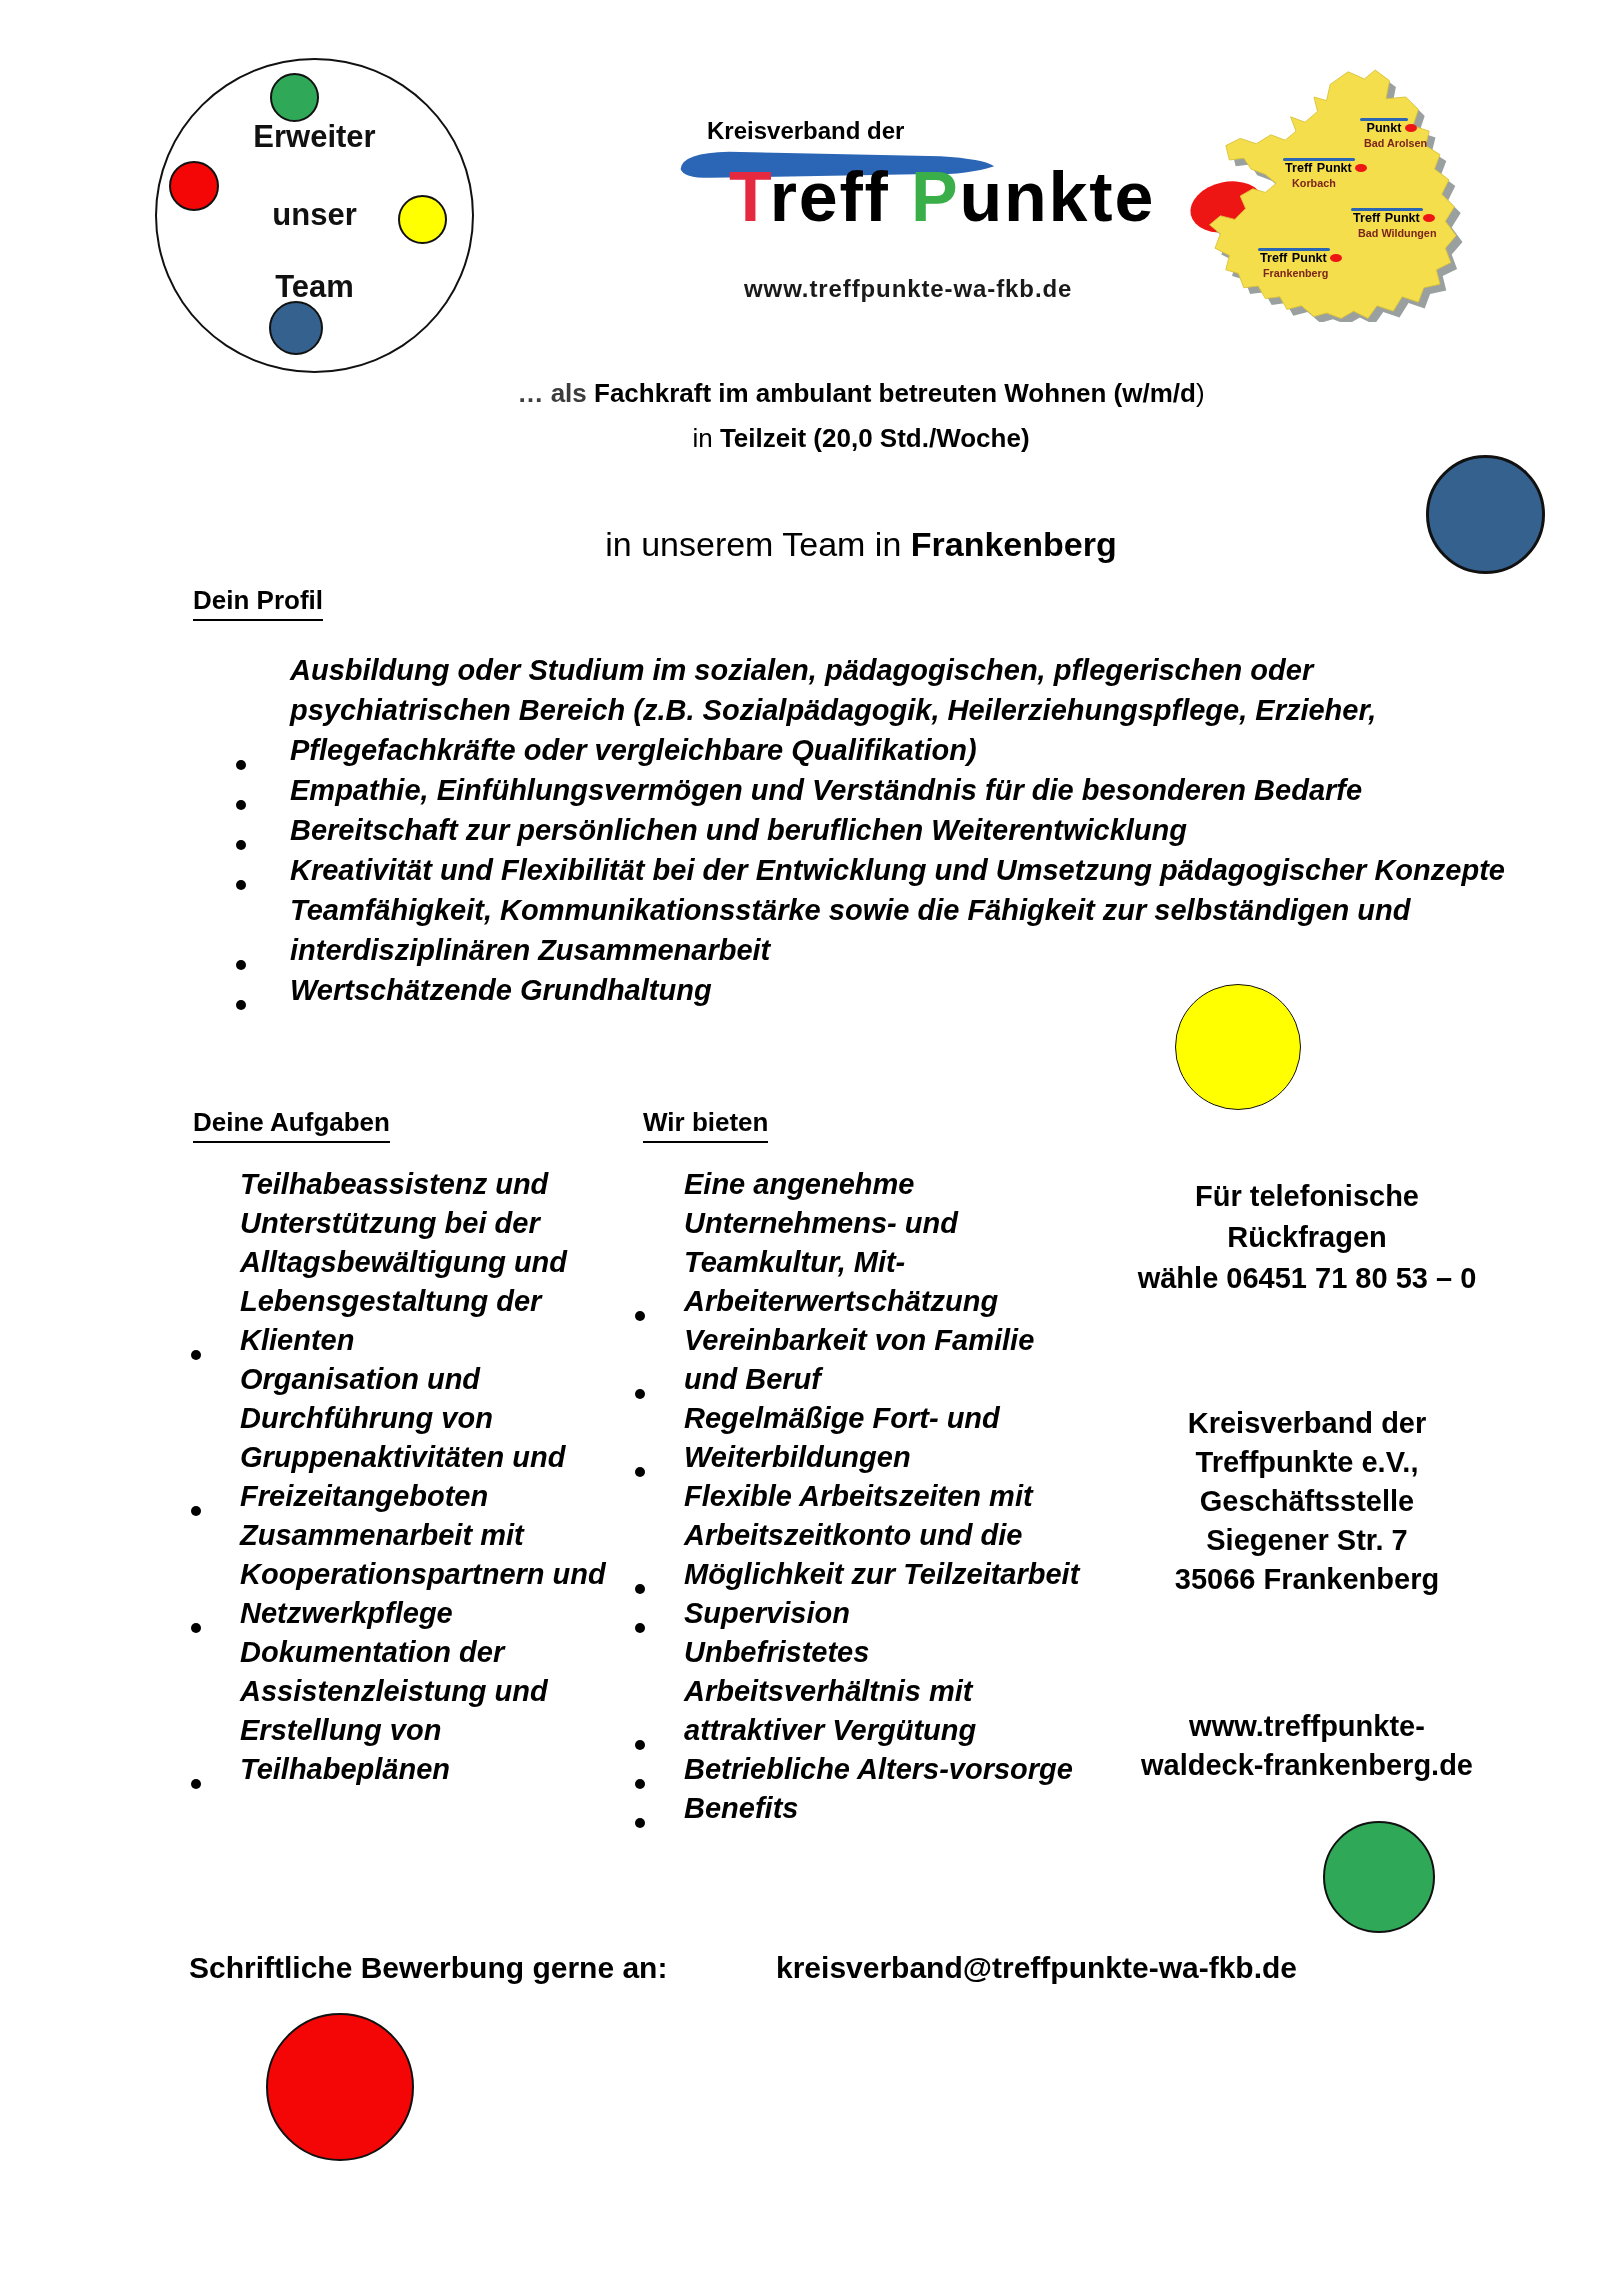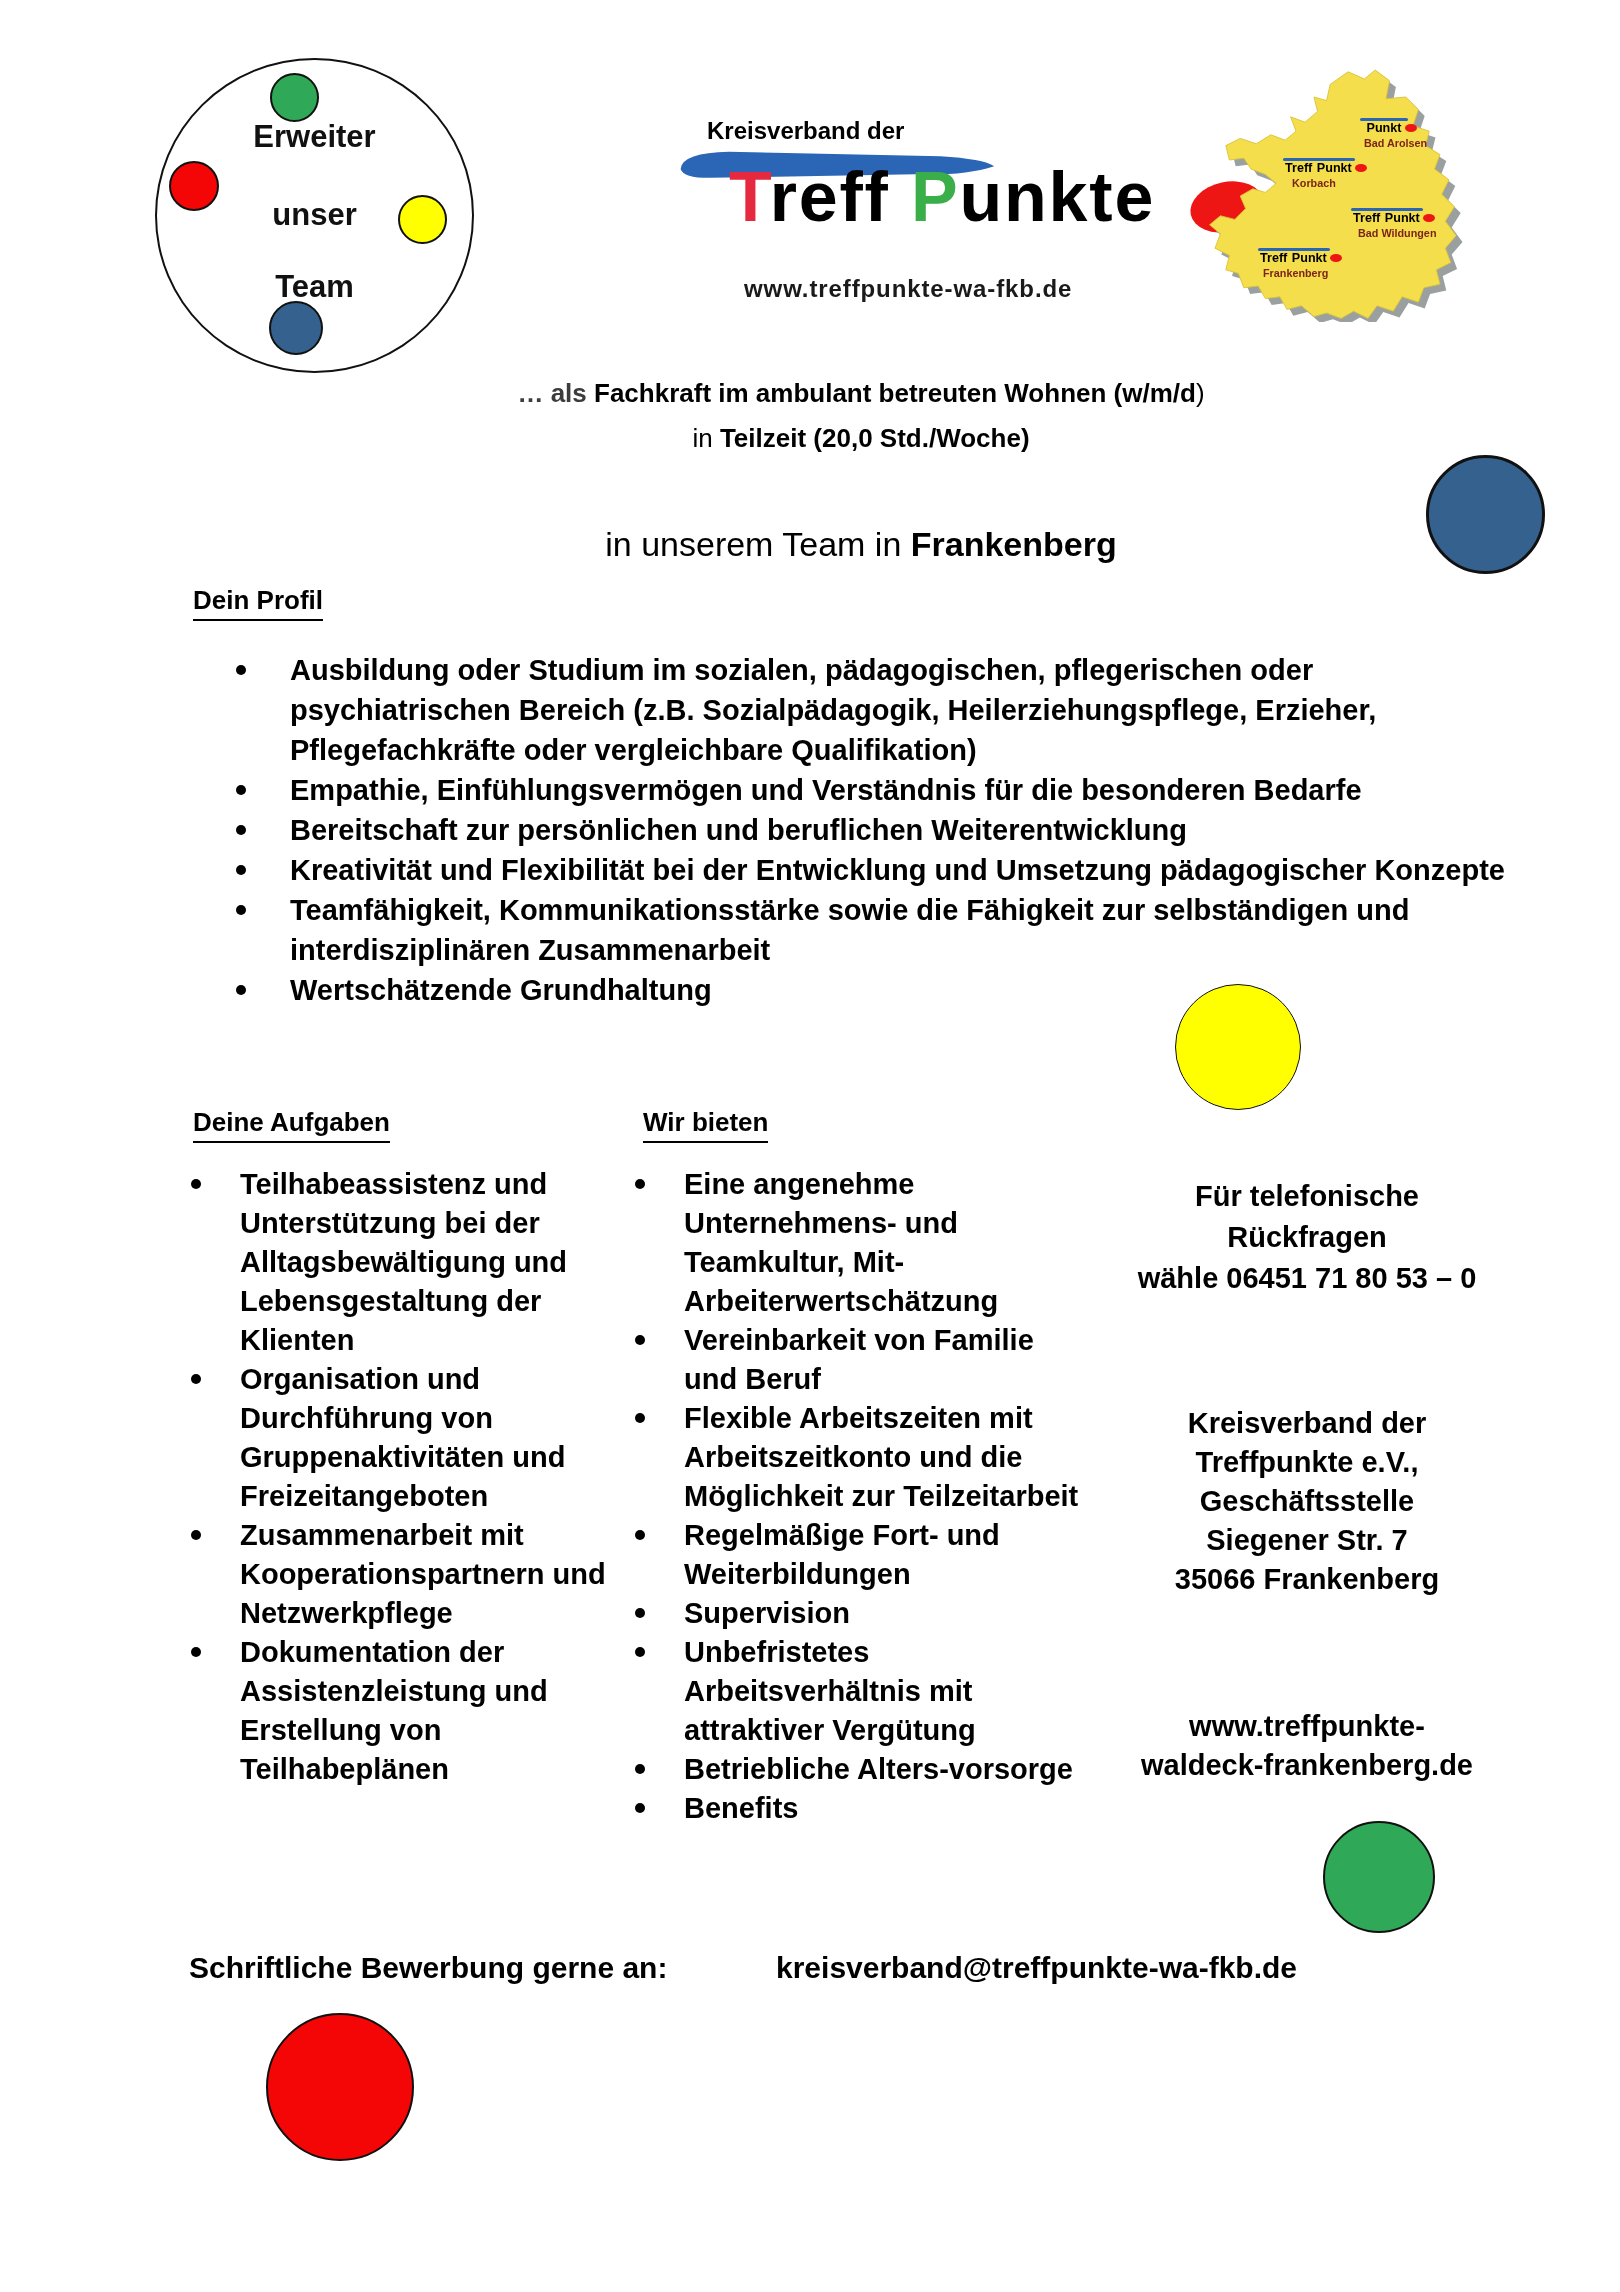--- a/index.html
+++ b/index.html
@@ -54,21 +54,21 @@
     font-size:34px;margin-top:28px;}
   .title-line3 .b{font-weight:bold;}
   
   .sec-head{position:absolute; font-size:26px; font-weight:bold;}
   .sec-head span{display:inline-block; border-bottom:2.7px solid #000; padding-bottom:2.7px;}
   .h-profile{left:193px; top:585px;}
   .h-tasks  {left:193px; top:1107px;}
   .h-offer  {left:643px; top:1107px;}
   
   .list{position:absolute;}
-  .li{display:flex; align-items:flex-start;}
+  .li{display:flex; align-items:flex-end;font-style:italic;}
   .dot-b{flex:0 0 auto; width:10px; height:10px; background:#000; border-radius:50%;}
   .li-text{font-weight:bold; color:#000;}
   .profile-list{left:236px; top:650px; width:1287px;}
   .profile-list .dot-b{margin:15.3px 44px 0 0;}
   .profile-list .li-text{font-size:29px; line-height:40px; width:1224px;}
   .tasks-list{left:191px; top:1165px; width:432px;}
   .tasks-list .dot-b{margin:14.4px 39px 0 0;}
   .tasks-list .li-text{font-size:29px; line-height:39px; width:383px;}
   .offer-list{left:635px; top:1165px; width:459px;}
   .offer-list .dot-b{margin:14.4px 39px 0 0;}
@@ -199,26 +199,26 @@
         <span class="li-text">Eine angenehme Unternehmens- und Teamkultur, Mit-Arbeiterwertschätzung</span>
       </div>
 
       <div class="li">
         <span class="dot-b"></span>
         <span class="li-text">Vereinbarkeit von Familie und Beruf</span>
       </div>
 
       <div class="li">
         <span class="dot-b"></span>
+        <span class="li-text">Regelmäßige Fort- und Weiterbildungen</span>
+      </div>
+
+      <div class="li">
+        <span class="dot-b"></span>
         <span class="li-text">Flexible Arbeitszeiten mit Arbeitszeitkonto und die Möglichkeit zur Teilzeitarbeit</span>
-      </div>
-
-      <div class="li">
-        <span class="dot-b"></span>
-        <span class="li-text">Regelmäßige Fort- und Weiterbildungen</span>
       </div>
 
       <div class="li">
         <span class="dot-b"></span>
         <span class="li-text">Supervision</span>
       </div>
 
       <div class="li">
         <span class="dot-b"></span>
         <span class="li-text">Unbefristetes Arbeitsverhältnis mit attraktiver Vergütung</span>

